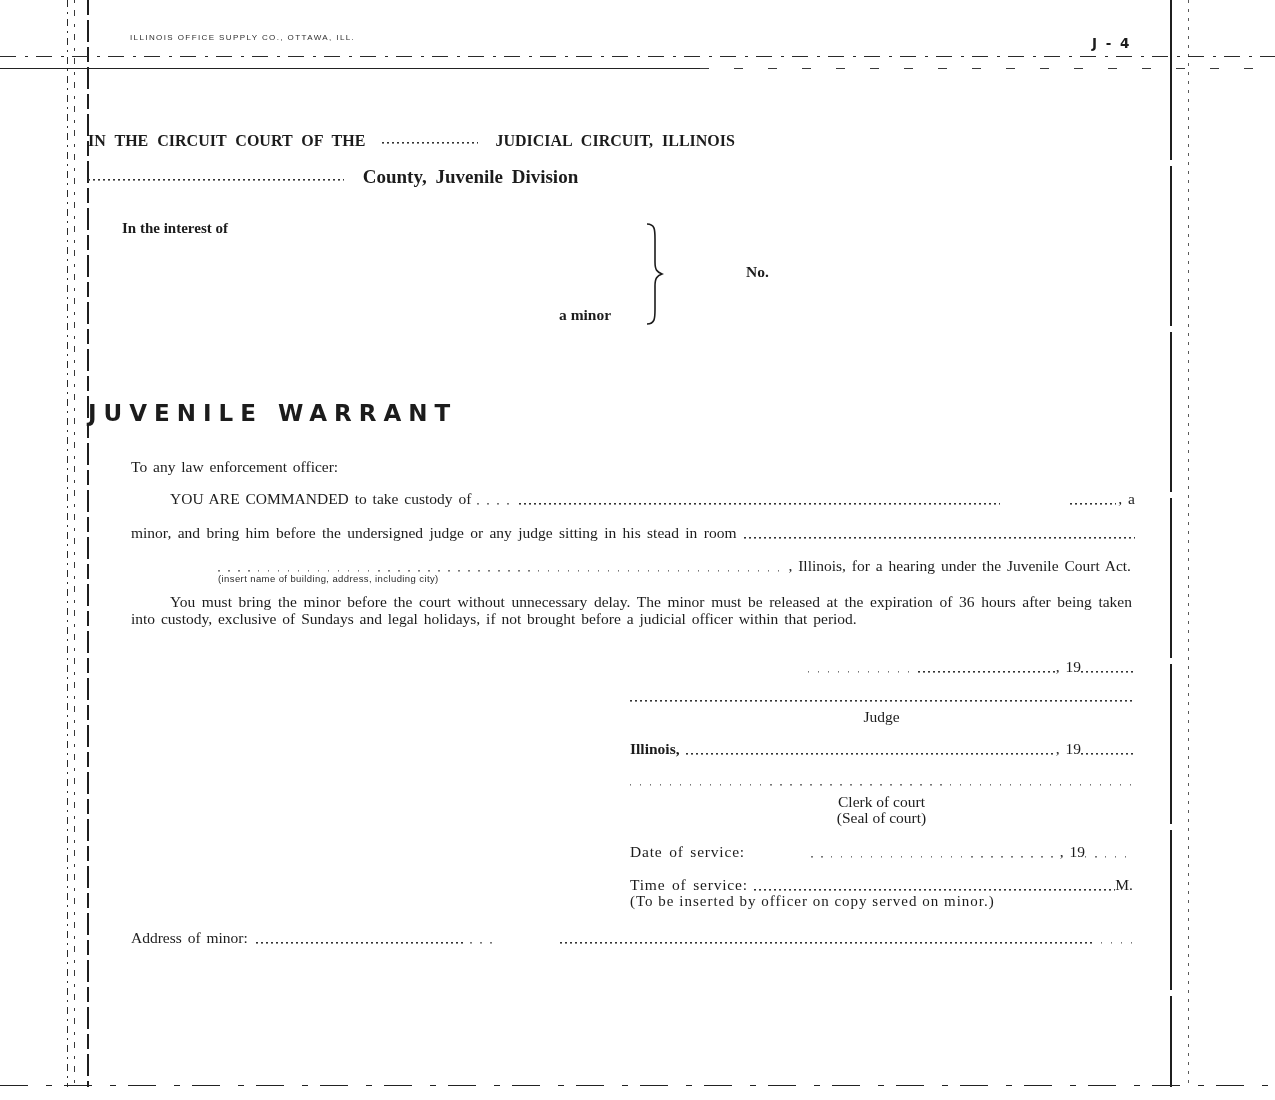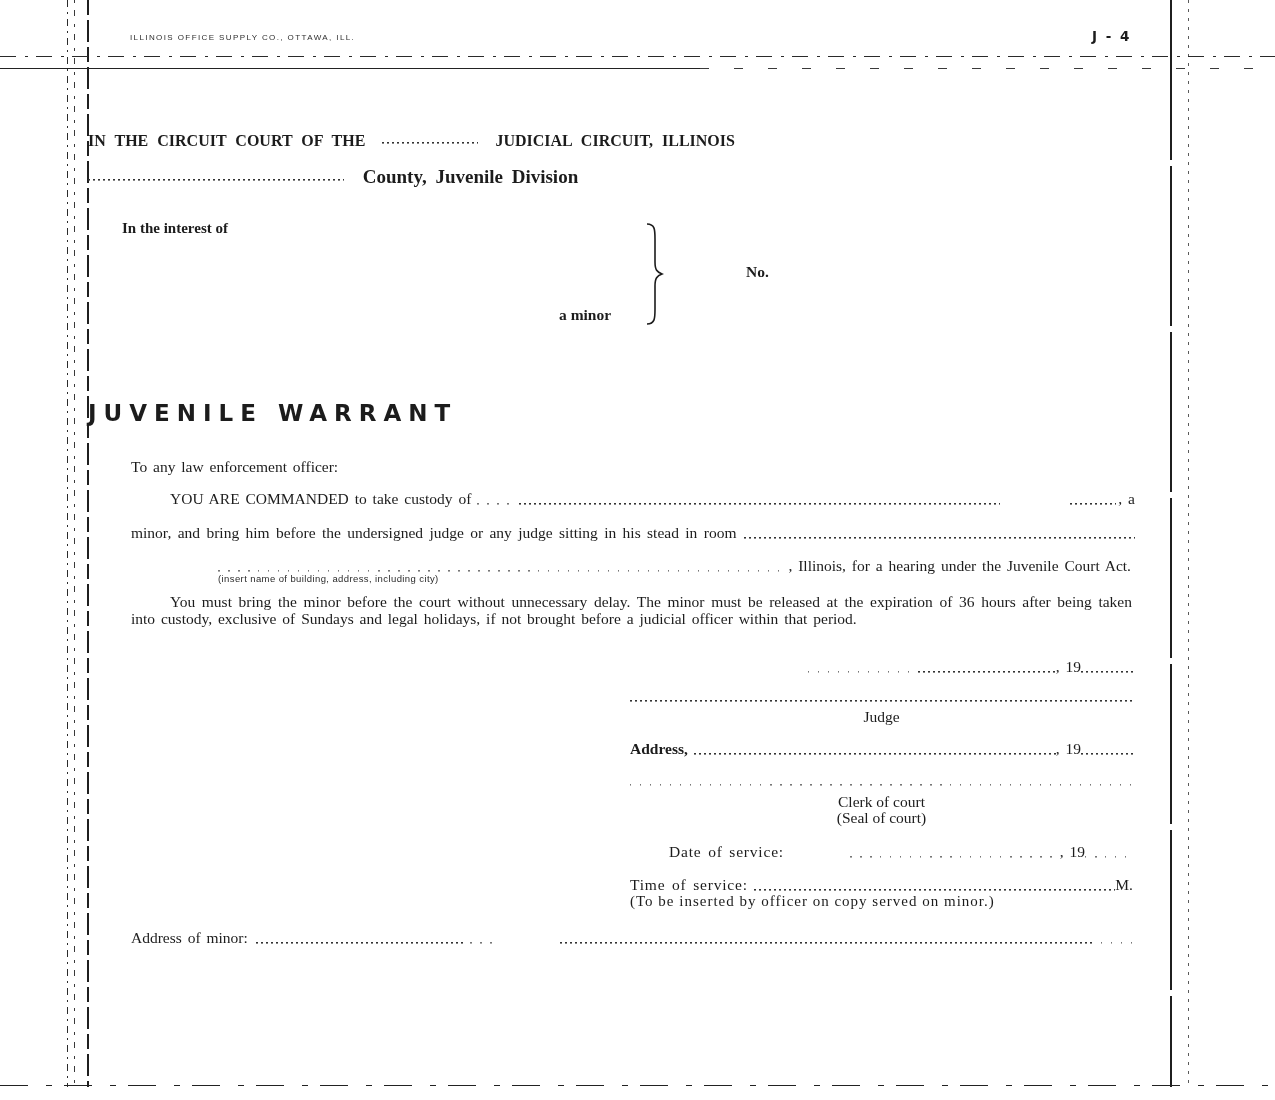--- a/index.html
+++ b/index.html
@@ -47,21 +47,21 @@
   <div class="vline v-dashdot2"></div>
   <div class="vline v-heavy"></div>
   <div class="vline v-right-solid"></div>
   <div class="vline v-right-dot"></div>
   <div class="hline h-top-dash"></div>
   <div class="hline h-top-solid"></div>
   <div class="hline h-top-solid2"></div>
   <div class="hline h-bottom"></div>
 
   <div class="abs small-print" style="top:33px;left:130px;font-size:8px;letter-spacing:1.4px;color:#2e2e2e;">ILLINOIS OFFICE SUPPLY CO., OTTAWA, ILL.</div>
-  <div class="abs bold" style="top:28px;left:1092px;font-size:13.5px;letter-spacing:2px;font-family:'DejaVu Sans',sans-serif;">J - 4</div>
+  <div class="abs bold" style="top:35px;left:1092px;font-size:13.5px;letter-spacing:2px;font-family:'DejaVu Sans',sans-serif;">J - 4</div>
 
   <div class="abs center-line" style="top:132px;font-size:16px;font-weight:600;word-spacing:5px;white-space:nowrap;">
     <span>IN THE CIRCUIT COURT OF THE</span>
     <span class="dots" style="width:96px;margin:0 8px;"></span>
     <span>JUDICIAL CIRCUIT, ILLINOIS</span>
   </div>
   <div class="abs center-line" style="top:166px;font-size:19px;font-weight:600;word-spacing:4px;white-space:nowrap;">
     <span class="dots" style="width:256px;margin-right:10px;"></span>
     <span>County, Juvenile Division</span>
   </div>
@@ -109,32 +109,32 @@
     <span class="dots dots-faint" style="width:110px;"></span>
     <span class="dots" style="width:138px;"></span>
     <span class="body-text">, 19</span>
     <span class="dots" style="width:52px;"></span>
   </div>
 
   <div class="abs dots" style="top:690px;left:630px;width:503px;"></div>
   <div class="sig-center" style="top:708px;">Judge</div>
 
   <div class="row sig-row" style="top:740px;">
-    <span class="body-text bold" style="font-weight:600;">Address,</span>
+    <span class="body-text bold" style="font-weight:600;">Illinois,</span>
     <span class="dots grow" style="margin-left:6px;"></span>
     <span class="body-text">, 19</span>
     <span class="dots" style="width:52px;"></span>
   </div>
 
   <div class="abs dots dots-faint" style="top:774px;left:630px;width:503px;"></div>
   <div class="sig-center" style="top:793px;">Clerk of court</div>
   <div class="sig-center" style="top:809px;">(Seal of court)</div>
 
   <div class="row sig-row" style="top:843px;">
-    <span class="body-text" style="letter-spacing:0.8px;margin-left:39px;">Date of service:</span>
+    <span class="body-text" style="letter-spacing:0.8px;">Date of service:</span>
     <span style="width:66px;"></span>
     <span class="dots dots-faint grow"></span>
     <span class="body-text">, 19</span>
     <span class="dots dots-faint" style="width:48px;"></span>
   </div>
 
   <div class="row sig-row" style="top:876px;">
     <span class="body-text" style="letter-spacing:0.8px;">Time of service:</span>
     <span class="dots grow" style="margin-left:6px;"></span>
     <span class="body-text">M.</span>

